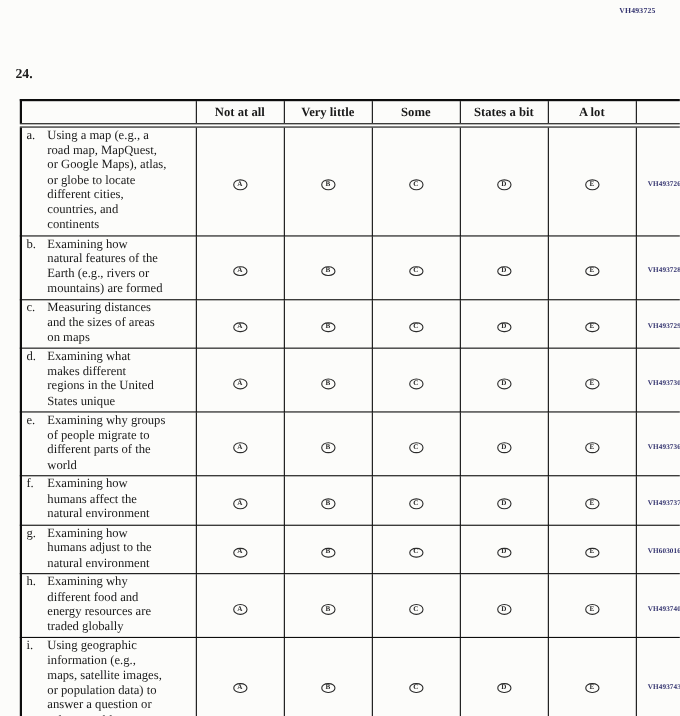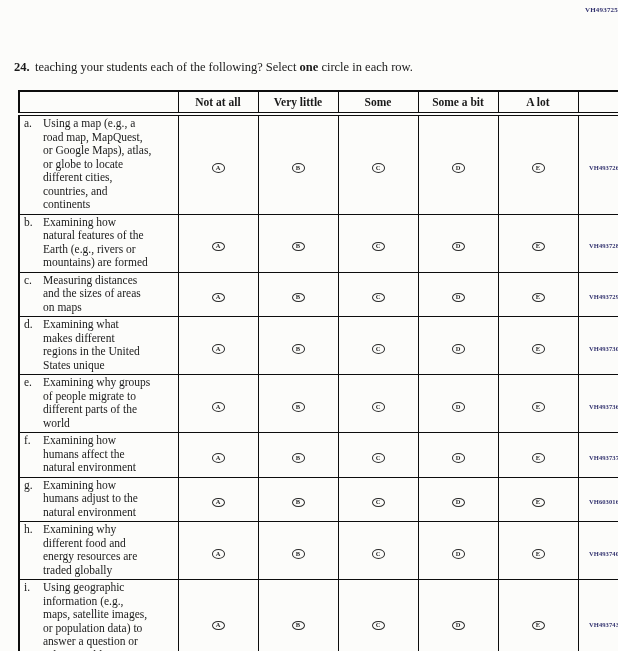--- a/index.html
+++ b/index.html
@@ -7,21 +7,21 @@
   body {
     background: #fcfcfa;
     color: #1a1a1a;
     font-family: "Liberation Serif", serif;
     position: relative;
     overflow: hidden;
   }
   .page-code {
     position: absolute;
     top: 6px;
-    right: 0;
+    right: 22px;
     font-size: 7px;
     font-weight: bold;
     color: #32326e;
     letter-spacing: 0.2px;
   }
   .question {
     display: flex;
     padding: 16px 20px 0 14px;
     margin-top: 44px;
   }
@@ -105,41 +105,40 @@
   }
 </style>
 </head>
 <body>
 
 <div class="page-code">VH493725</div>
 
 <div class="question">
   <span class="q-number">24.</span>
   <div class="q-text">
-    <div><span>teaching your students each of the following? Select </span><b>one</b><span> circle in each row.</span></div>
   </div>
 </div>
 
 <table class="q-table">
   <colgroup>
     <col class="c-label">
       <col class="c-opt">
       <col class="c-opt">
       <col class="c-opt">
       <col class="c-opt">
       <col class="c-opt">
       <col class="c-code">
   </colgroup>
   <thead>
     <tr>
       <th></th>
       <th>Not at all</th>
       <th>Very little</th>
       <th>Some</th>
-      <th>Some a bit</th>
+      <th>States a bit</th>
       <th>A lot</th>
       <th></th>
     </tr>
   </thead>
   <tbody id="rows-body">
   <tr>
     <td class="label-cell">
       <div class="label-wrap">
         <span class="row-letter">a.</span>
         <span class="row-label">Using a map (e.g., a

